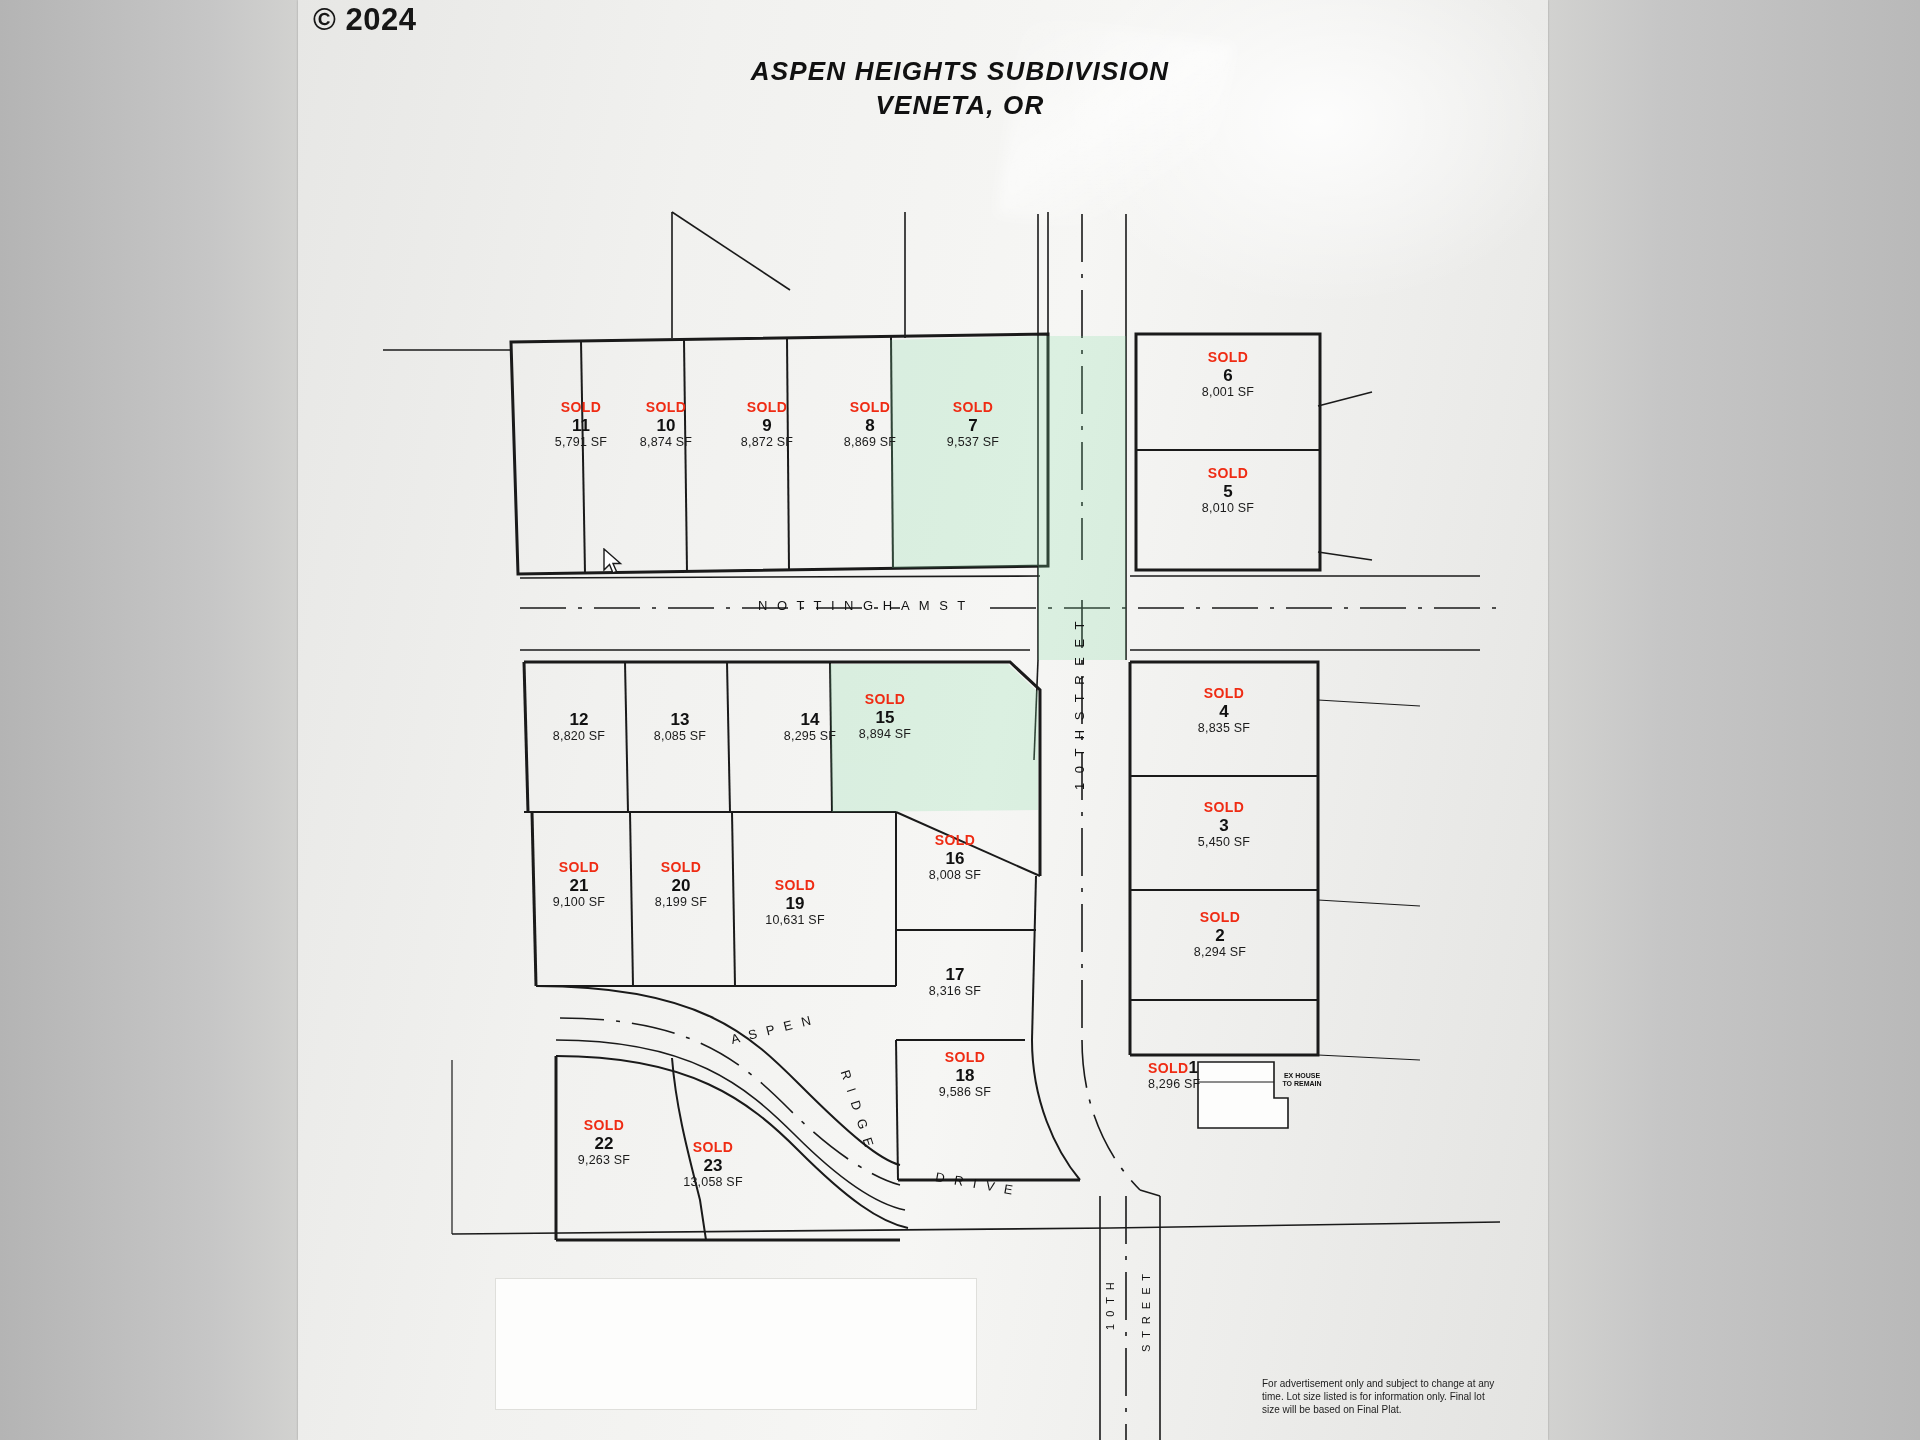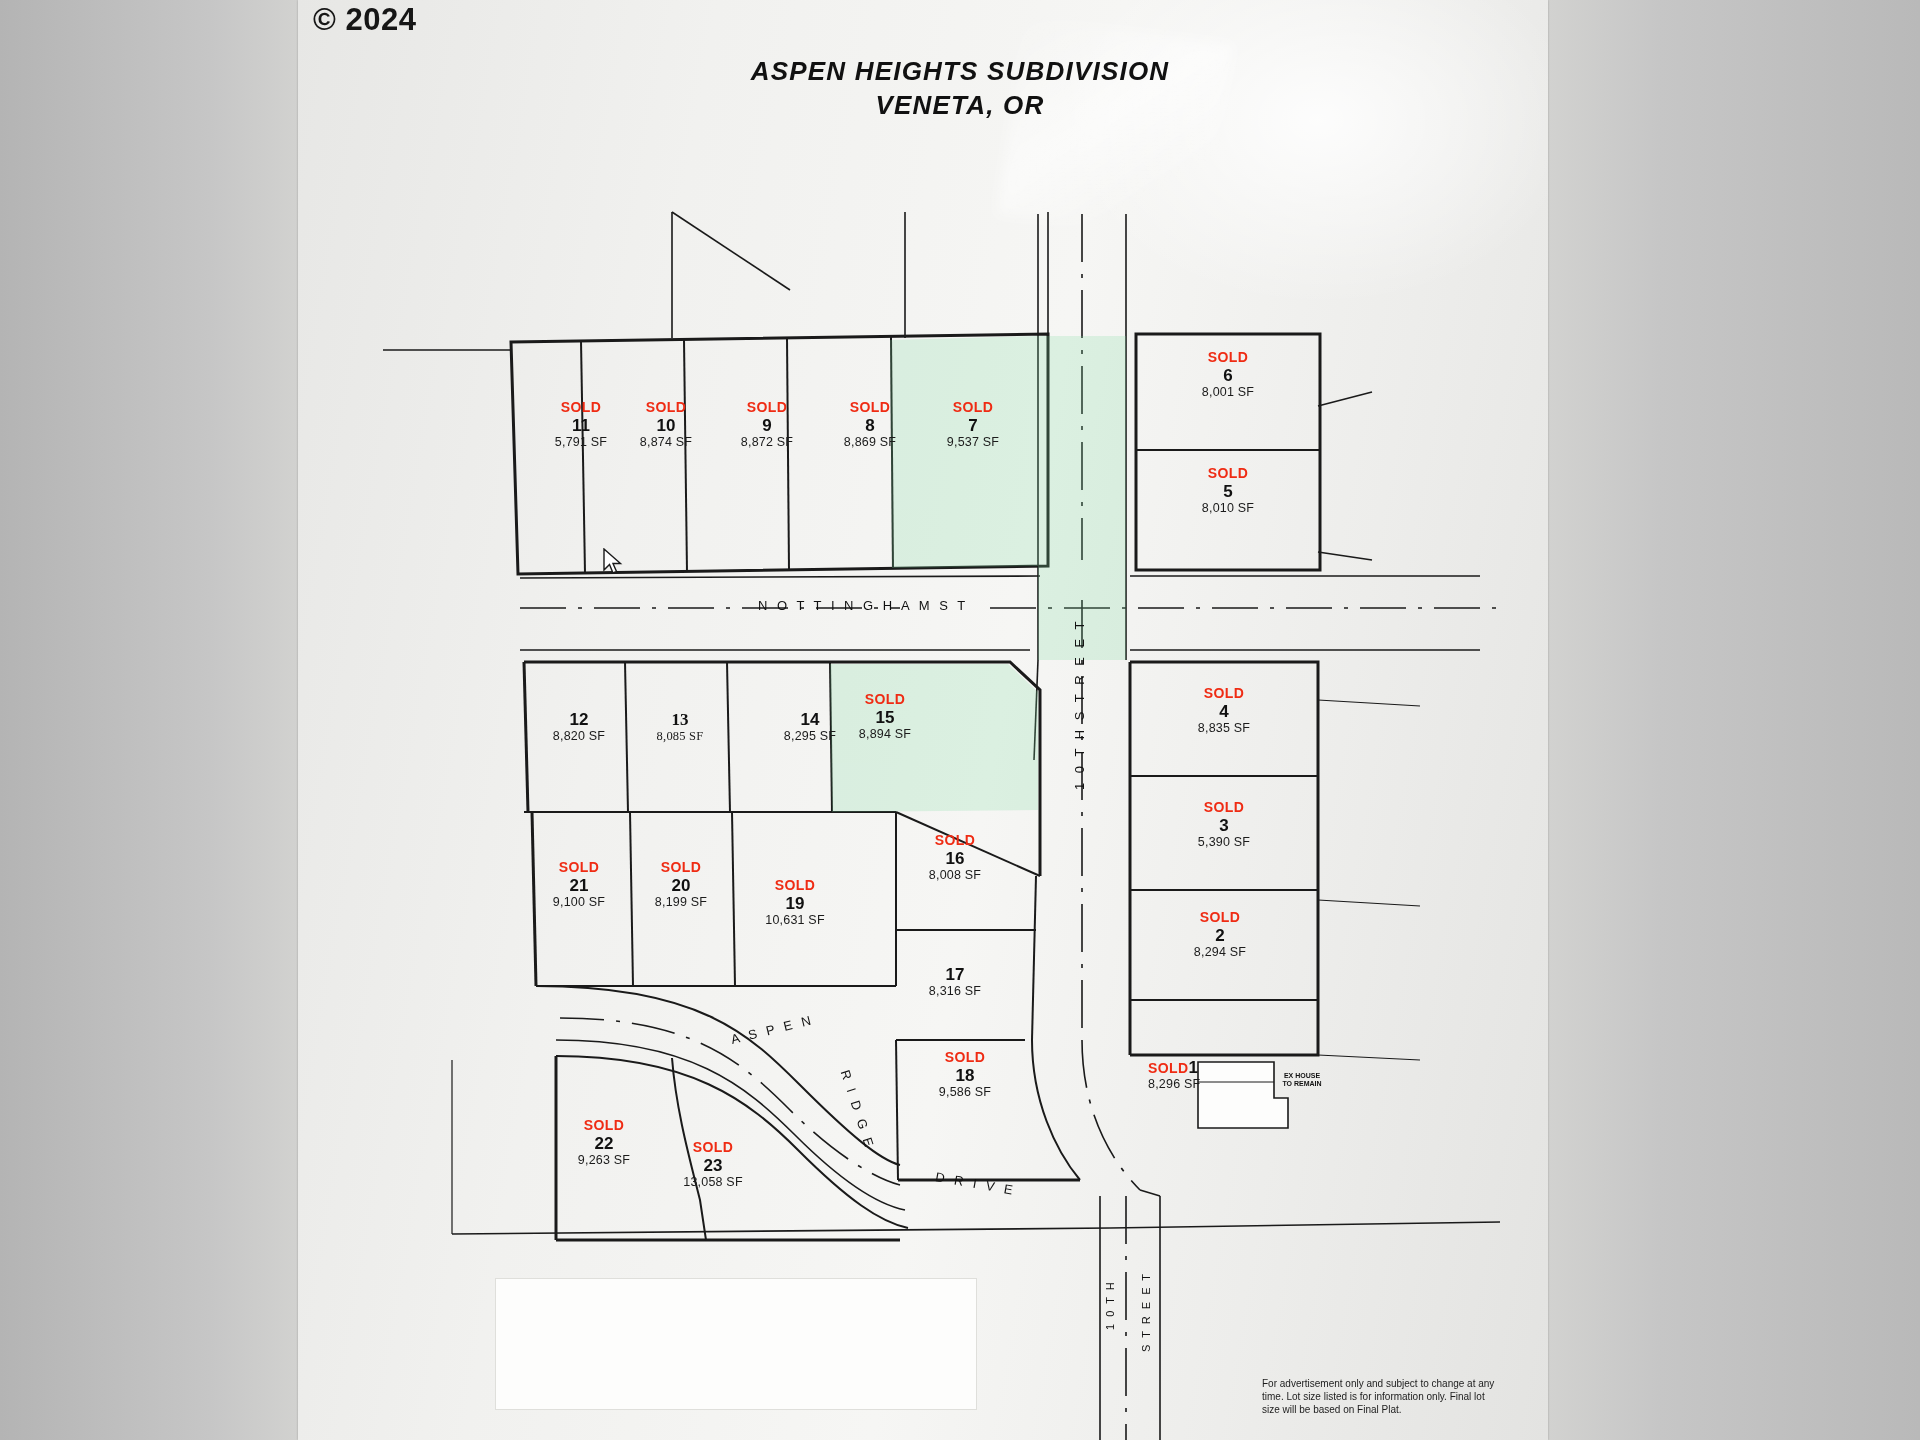--- a/index.html
+++ b/index.html
@@ -278,21 +278,21 @@
     <span class="sold">SOLD</span>
     <span class="num">5</span>
     <span class="sf">8,010 SF</span>
   </div>
 
   <div class="lot-label" style="left:533px;top:710px;width:92px;">
     <span class="sold"></span>
     <span class="num">12</span>
     <span class="sf">8,820 SF</span>
   </div>
-  <div class="lot-label" style="left:634px;top:710px;width:92px;font-family:Liberation Serif, serif;">
+  <div class="lot-label" style="left:634px;top:710px;width:92px;">
     <span class="sold"></span>
     <span class="num">13</span>
     <span class="sf">8,085 SF</span>
   </div>
   <div class="lot-label" style="left:764px;top:710px;width:92px;">
     <span class="sold"></span>
     <span class="num">14</span>
     <span class="sf">8,295 SF</span>
   </div>
   <div class="lot-label" style="left:837px;top:692px;width:96px;">
@@ -302,21 +302,21 @@
   </div>
 
   <div class="lot-label" style="left:1172px;top:686px;width:104px;">
     <span class="sold">SOLD</span>
     <span class="num">4</span>
     <span class="sf">8,835 SF</span>
   </div>
   <div class="lot-label" style="left:1172px;top:800px;width:104px;">
     <span class="sold">SOLD</span>
     <span class="num">3</span>
-    <span class="sf">5,390 SF</span>
+    <span class="sf">5,450 SF</span>
   </div>
   <div class="lot-label" style="left:1168px;top:910px;width:104px;">
     <span class="sold">SOLD</span>
     <span class="num">2</span>
     <span class="sf">8,294 SF</span>
   </div>
   <div class="lot-label" style="left:1148px;top:1058px;width:104px;text-align:left;">
     <span class="sold" style="display:inline;">SOLD</span><span class="num" style="display:inline;">1</span>
     <span class="sf">8,296 SF</span>
   </div>

